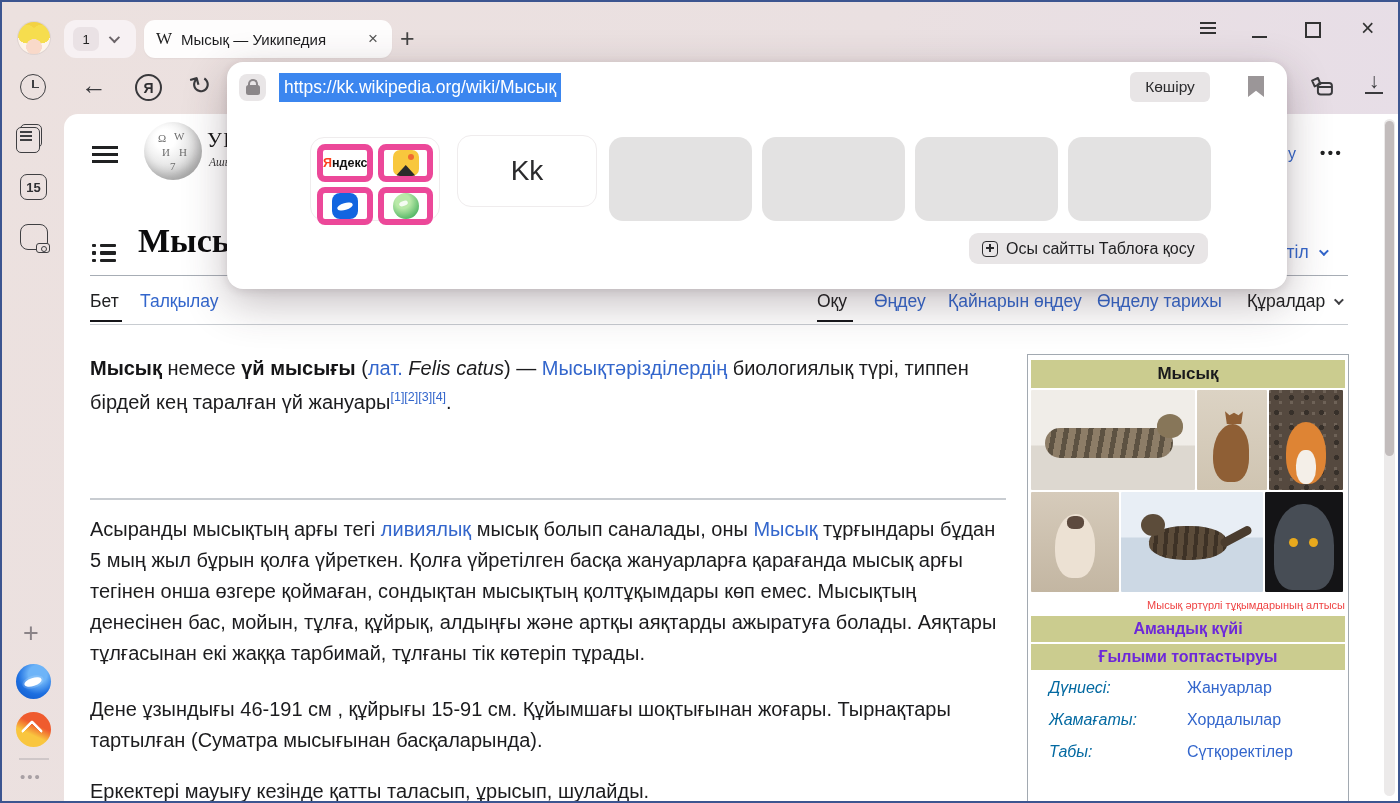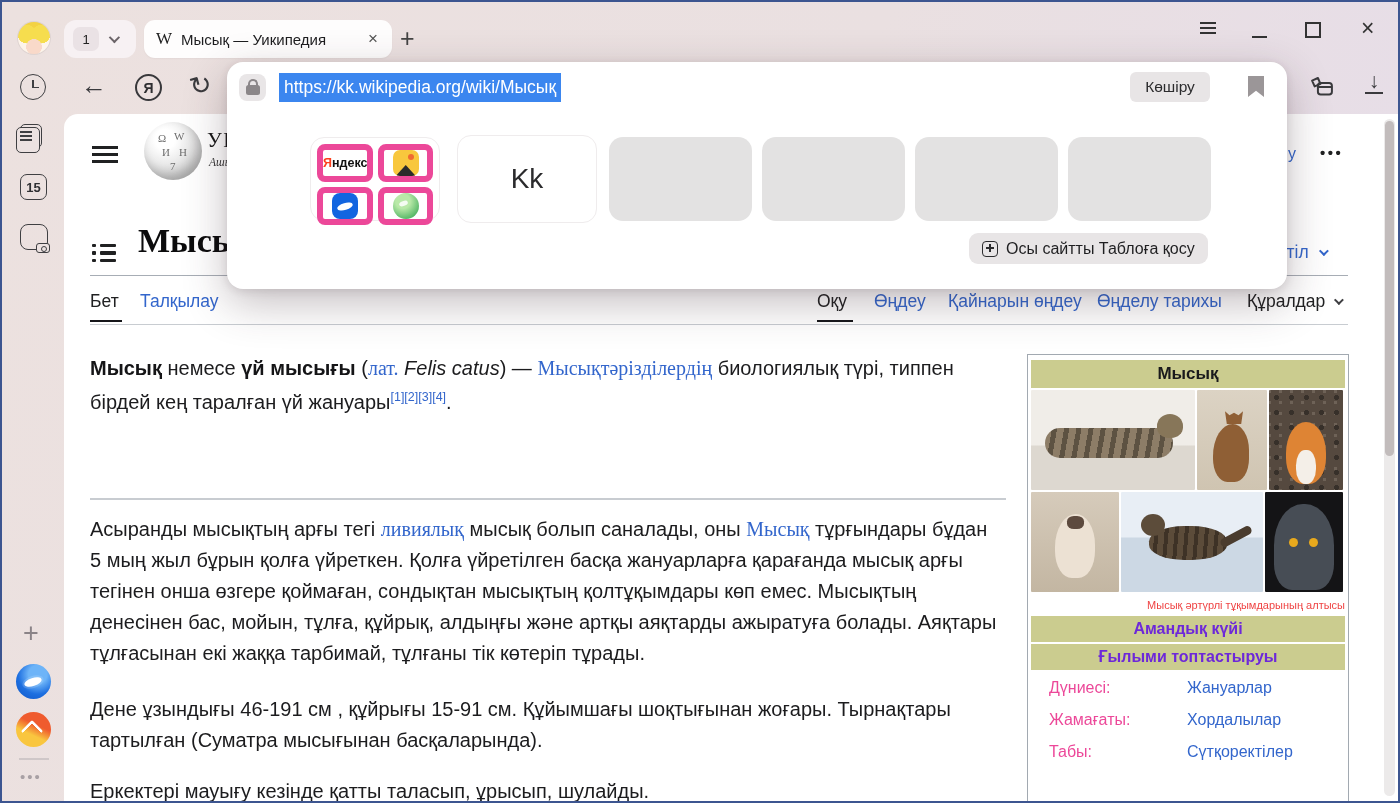--- a/index.html
+++ b/index.html
@@ -78,21 +78,21 @@
   .mini{ border:6px solid #ec4899; border-radius:8px; display:flex; align-items:center; justify-content:center; background:#fff;}
   .ylogo{ font-size:12.5px; font-weight:bold; color:#111; white-space:nowrap;}
   .ylogo .red{ color:#fc3f1d; }
   .mimg{ width:26px; height:26px; border-radius:7px; background:#f8c73d; position:relative; overflow:hidden;}
   .mimg::before{ content:""; position:absolute; left:3px; bottom:0; width:20px; height:11px; background:#2b2b2b; clip-path:polygon(0 100%,50% 0,100% 100%);}
   .mimg::after{ content:""; position:absolute; right:5px; top:4px; width:6px; height:6px; border-radius:50%; background:#f06a30;}
   .mdisk{ width:26px; height:26px; border-radius:8px; background:#1265e0; position:relative;}
   .mdisk::after{ content:""; position:absolute; left:5px; top:10px; width:16px; height:7px; background:#fff; border-radius:50%; transform:rotate(-16deg);}
   .mgreen{ width:26px; height:26px; border-radius:50%; background:radial-gradient(circle at 38% 32%, #b9e9a8 0 30%, #58b868 75%, #3f9c52); position:relative;}
   .mgreen::after{ content:""; position:absolute; left:6px; top:8px; width:9px; height:5px; background:#fff; border-radius:50%; transform:rotate(-20deg); opacity:.85;}
-  .kktile{ left:230px; top:73px; width:140px; height:88px; border:1px solid #efeced; border-radius:14px; display:flex; align-items:center; justify-content:center; font-size:28px; color:#2b2b2d;}
+  .kktile{ left:230px; top:73px; width:140px; height:72px; border:1px solid #efeced; border-radius:14px; display:flex; align-items:center; justify-content:center; font-size:28px; color:#2b2b2d;}
   .emptytile{ top:75px; width:143px; height:84px; background:#e3e2e2; border-radius:14px;}
   .addsite{ left:742px; top:171px; height:31px; background:#e8e5e6; border-radius:9px; display:flex; align-items:center; padding:0 13px; gap:8px; font-size:16px; color:#1f1f21;}
   .plussq{ width:16px; height:16px; border:1.7px solid #2c2c2e; border-radius:4px; position:relative; flex:0 0 auto;}
   .plussq::before{ content:""; position:absolute; left:6px; top:2.5px; width:1.7px; height:8px; background:#2c2c2e;}
   .plussq::after{ content:""; position:absolute; left:3px; top:5.6px; width:8px; height:1.7px; background:#2c2c2e;}
 
   
   .content{ left:62px; top:112px; right:0; bottom:0; background:#fff; border-top-left-radius:14px; overflow:hidden; z-index:1; color:#202122;}
   .wm-burger{ left:28px; top:28px; width:26px;}
   .wm-burger i{ display:block; height:2.6px; background:#202122; margin:4.4px 0;}
@@ -116,21 +116,21 @@
   .wtab{ top:177px; font-size:17.5px; white-space:nowrap;}
   .wtab.black{ color:#202122;}
   .wtab.blue{ color:#3366cc;}
   .uline{ height:2.4px; background:#16161a; top:206px;}
   .hr2{ left:26px; top:210px; width:1258px; height:1px; background:#c8ccd1;}
   .toolstab{ display:flex; align-items:center; gap:9px;}
   .toolstab .chev{ border-color:#3f3f42; width:7px; height:7px;}
 
   .bodyline{ left:26px; font-size:20px; color:#1c1c1e; white-space:pre;}
   .bodyline b{ font-weight:bold; color:#151517;}
-  .wl{ color:#3366cc;font-family:Liberation Serif, serif;}
+  .wl{ color:#3366cc;}
   .ref{ color:#3366cc; font-size:12.5px; vertical-align:8px;}
   .h2{ left:26px; top:332px; font-size:30px; color:#000; white-space:nowrap;}
   .editsec{ font-family:"Liberation Sans", sans-serif; font-size:15.5px; color:#3366cc; margin-left:16px;}
   .hr3{ left:26px; top:384px; width:916px; height:2px; background:#c8ccd1;}
 
   
   .sbtrack{ right:3px; top:5px; bottom:5px; width:11px; background:#eceaea; border-radius:6px;}
   .sbthumb{ position:absolute; left:1px; top:2px; width:9px; height:335px; background:#c2bcbc; border-radius:5px;}
 
   
@@ -160,21 +160,21 @@
      background:repeating-linear-gradient(95deg,#5c4c3a 0 6px,#3e3226 6px 10px);}
   .ph5 .head{ position:absolute; left:20px; top:22px; width:24px; height:22px; border-radius:50%; background:#5c4c3a;}
   .ph5 .tail{ position:absolute; right:10px; top:40px; width:34px; height:9px; border-radius:5px; background:#4a3c2e; transform:rotate(-28deg);}
   .ph6{ width:78px; background:#141416;}
   .ph6 .cat{ position:absolute; left:9px; top:12px; width:60px; height:86px; border-radius:48% 48% 30% 30%; background:#474d55;}
   .ph6 .e1,.ph6 .e2{ position:absolute; top:46px; width:9px; height:9px; border-radius:50%; background:#e8a91d;}
   .ph6 .e1{ left:24px;} .ph6 .e2{ left:44px;}
   .caption{ text-align:right; font-size:11px; color:#ef4444; padding:5px 0 3px;}
   .ib-center{ text-align:center; font-size:16px; padding:5px 0;}
   .ib-row{ display:flex; padding:7px 0 7px 18px; font-size:16px;}
-  .ib-row .lbl{ width:138px; color:#ec4899;}
+  .ib-row .lbl{ width:138px; color:#0369a1;font-style:italic;}
   .ib-row .val{ color:#3366cc;}
 </style>
 </head>
 <body>
 
 <div id="app">
 
   <div class="abs avatar"></div>
   <div class="abs tabgroup">
     <span class="num">1</span>

